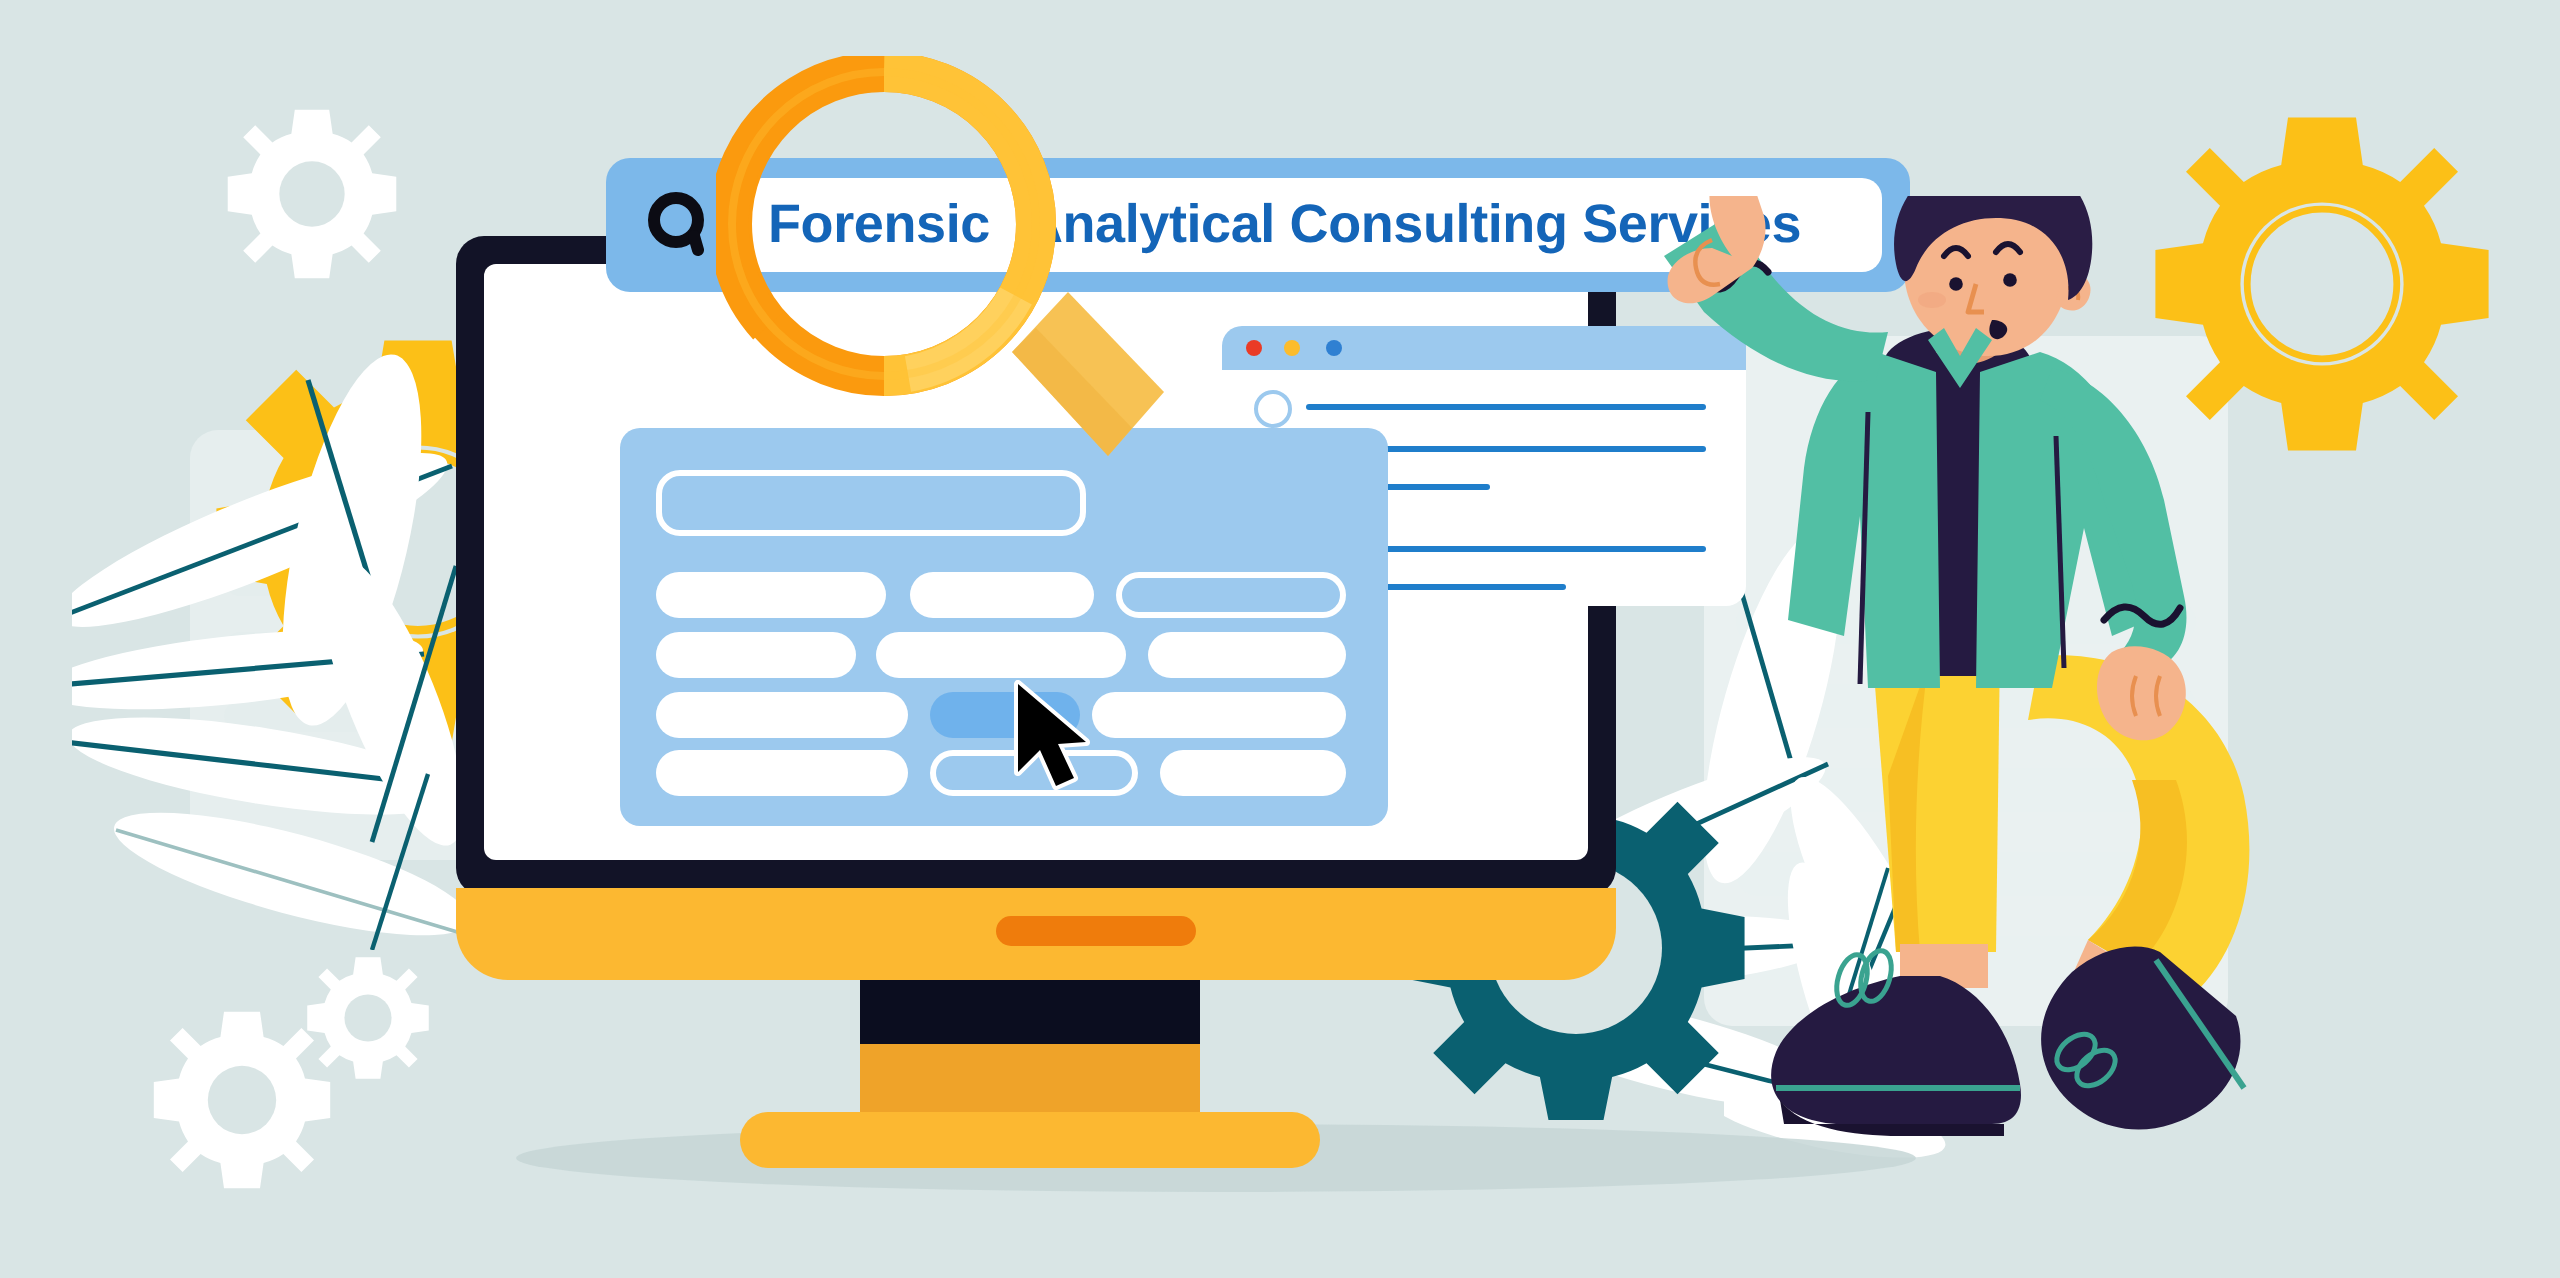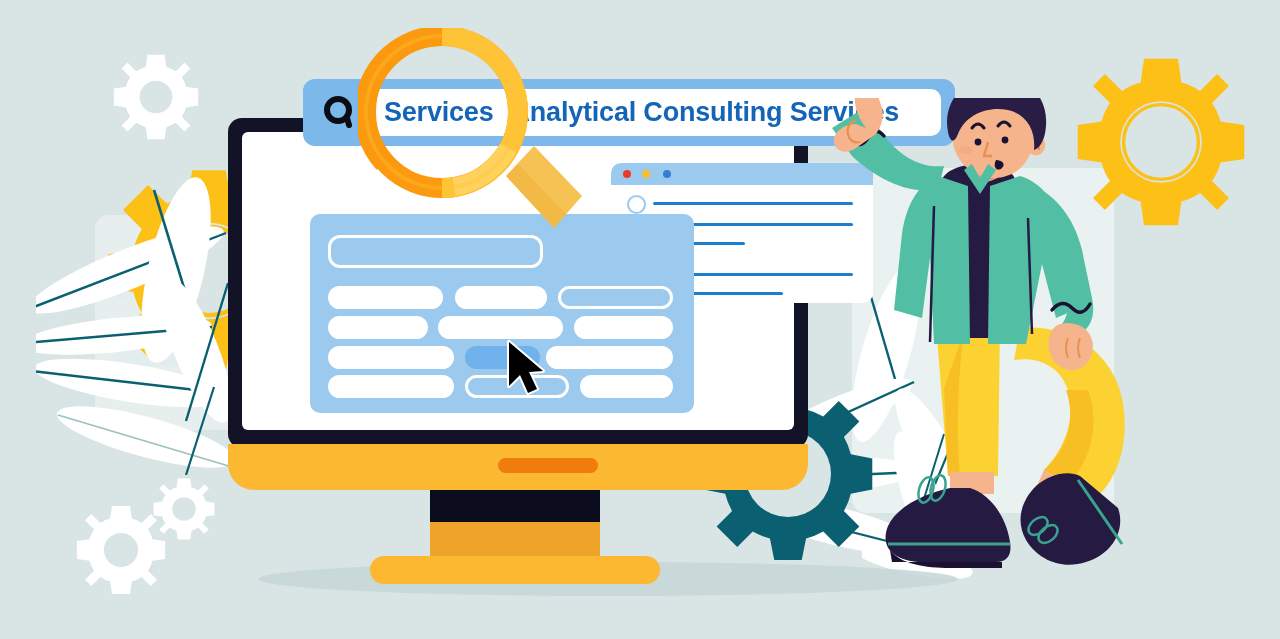--- a/index.html
+++ b/index.html
@@ -248,21 +248,21 @@
     <path d="M4 2 L4 46 L15 35 L23 53 L32 49 L24 32 L38 31 Z" fill="#000000"></path>
   </svg>
 
   <div id="searchbar">
     <svg id="magicon" viewBox="0 0 40 40">
       <circle cx="18" cy="17" r="11" fill="none" stroke="#0c0c14" stroke-width="6"></circle>
       <path d="M27 25 L29 32" stroke="#0c0c14" stroke-width="6" stroke-linecap="round"></path>
     </svg>
     <div id="searchinner">
       <span id="searchtext">
-        <span>Services</span><span class="w2">Analytical Consulting Services</span>
+        <span>Forensic</span><span class="w2">Analytical Consulting Services</span>
       </span>
     </div>
   </div>
 
   <svg id="magnifier" viewBox="0 0 230 240">
     <g>
       <path d="M148 148 L176 118 L224 168 L196 200 Z" fill="#f7c254"></path>
       <path d="M148 148 L160 136 L208 186 L196 200 Z" fill="#f0b23c" opacity=".55"></path>
       <circle cx="84" cy="84" r="76" fill="none" stroke="#fb9a0e" stroke-width="20"></circle>
       <path d="M84 8 A76 76 0 0 1 84 160" fill="none" stroke="#ffc337" stroke-width="20"></path>

